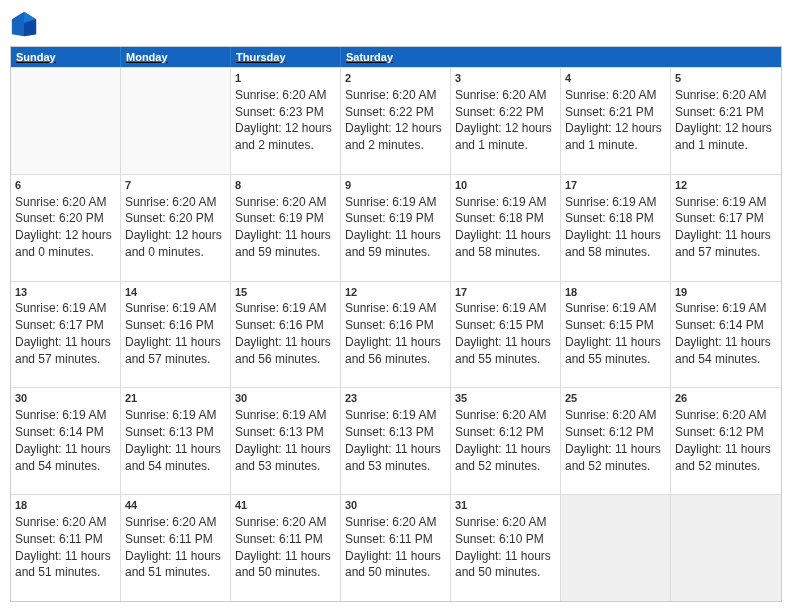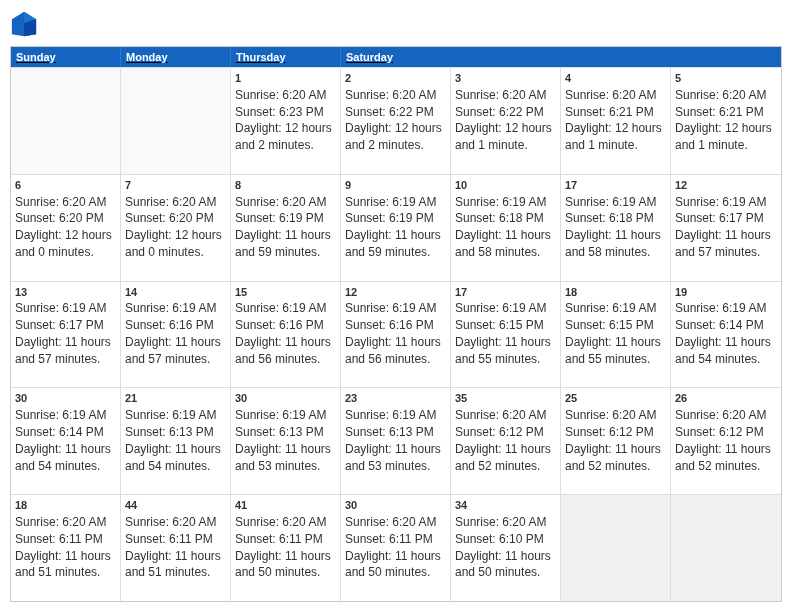--- a/index.html
+++ b/index.html
@@ -263,21 +263,21 @@
           </div>
           <div class="cal-cell">
             <span class="day-num">41</span>
             <div class="cell-info">Sunrise: 6:20 AM<br>Sunset: 6:11 PM<br>Daylight: 11 hours<br>and 50 minutes.</div>
           </div>
           <div class="cal-cell">
             <span class="day-num">30</span>
             <div class="cell-info">Sunrise: 6:20 AM<br>Sunset: 6:11 PM<br>Daylight: 11 hours<br>and 50 minutes.</div>
           </div>
           <div class="cal-cell">
-            <span class="day-num">34</span>
+            <span class="day-num">31</span>
             <div class="cell-info">Sunrise: 6:20 AM<br>Sunset: 6:10 PM<br>Daylight: 11 hours<br>and 50 minutes.</div>
           </div>
           <div class="cal-cell empty shaded"></div>
           <div class="cal-cell empty shaded"></div>
         </div>
       </div>
   </div>
 </div>
 
 </body></html>

